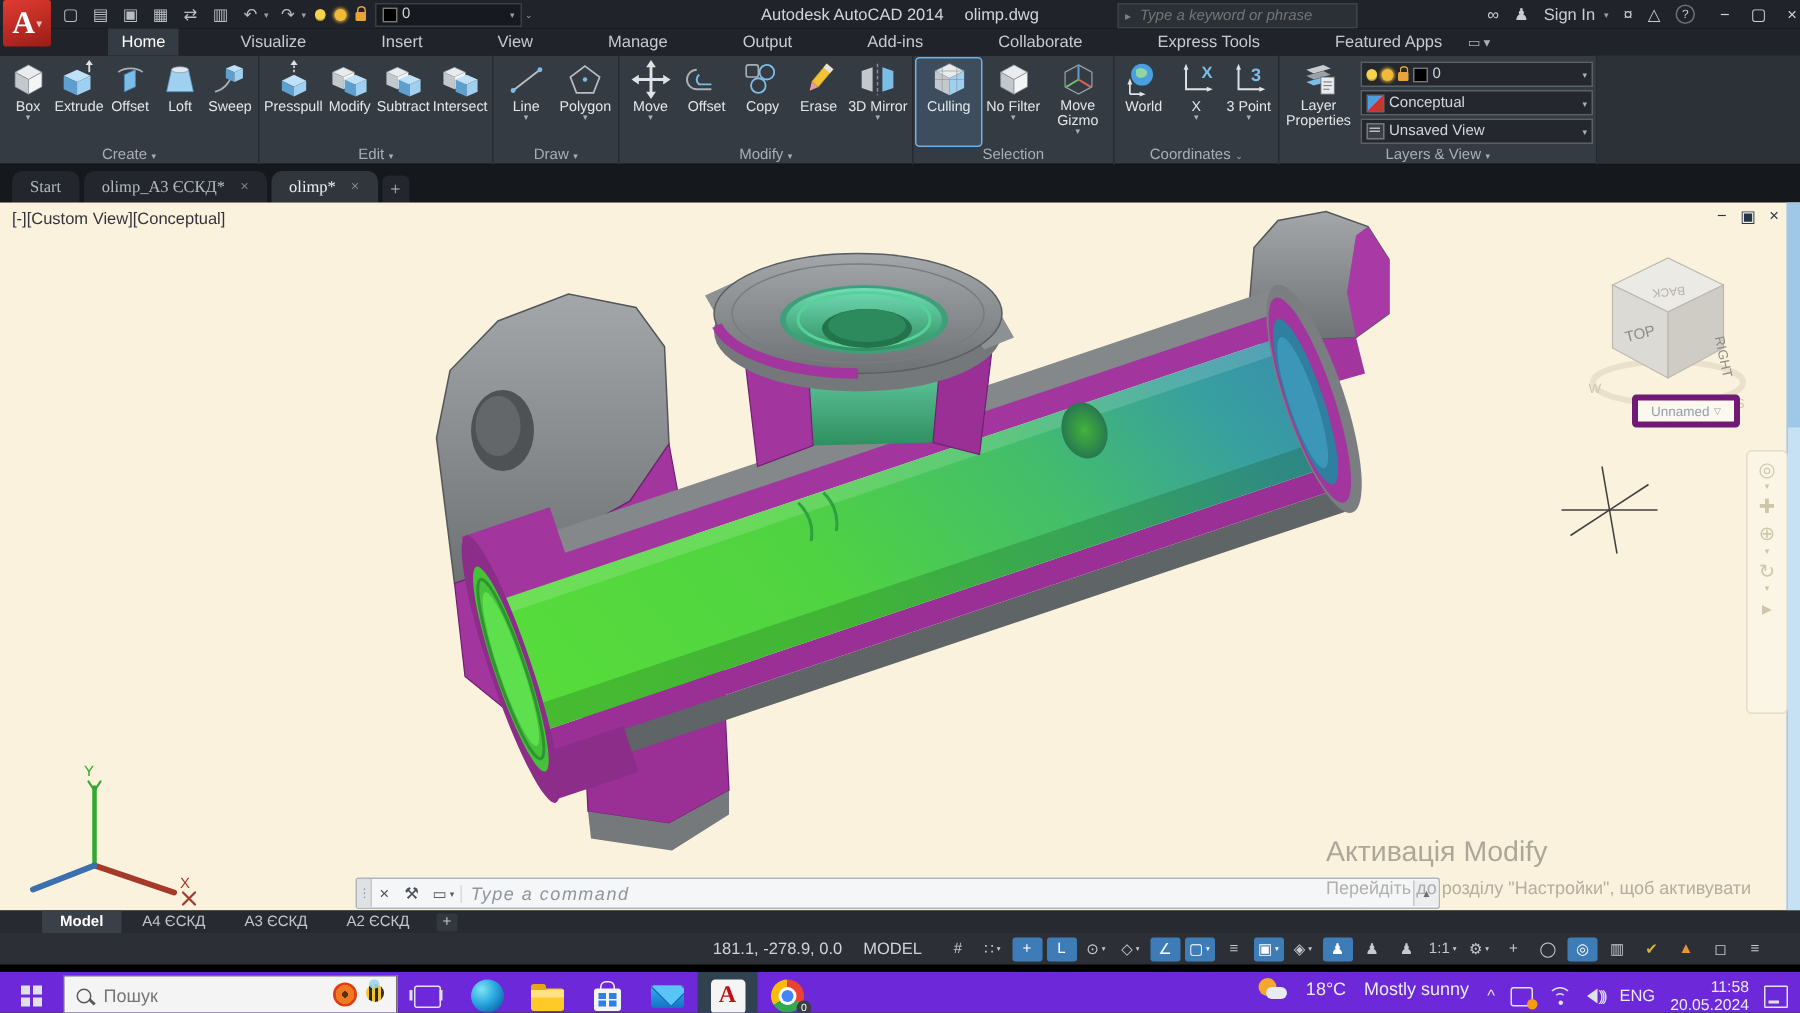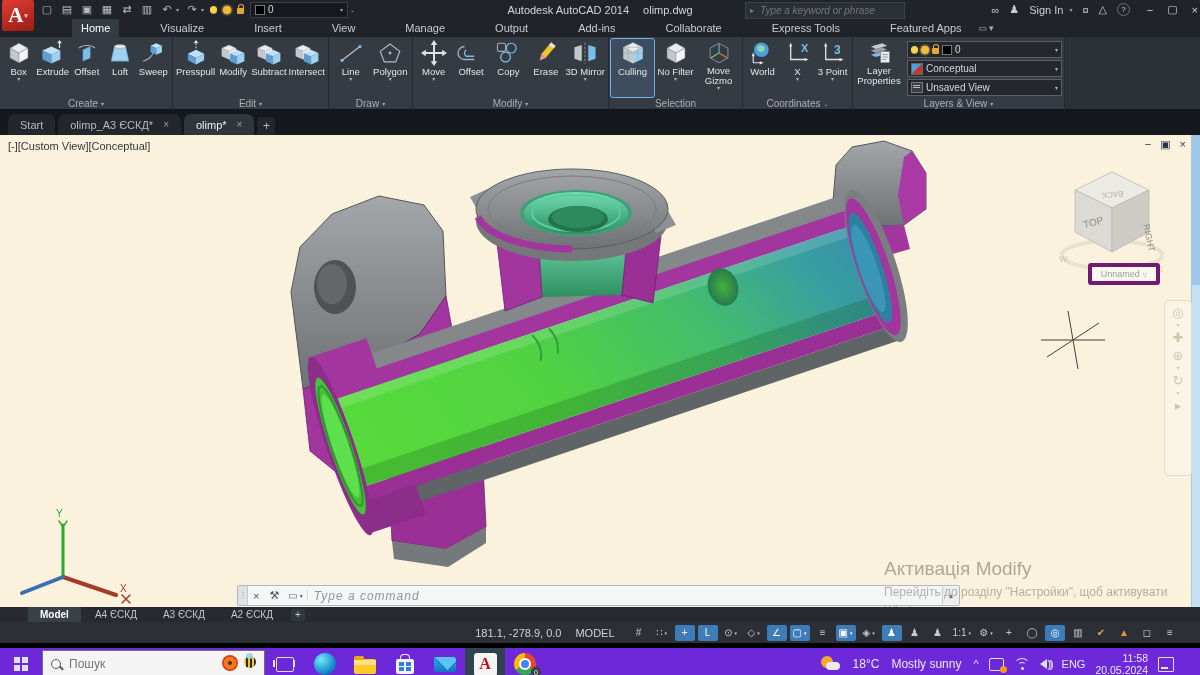--- a/index.html
+++ b/index.html
@@ -47,21 +47,21 @@
   .ptitle .cr{font-size:6px;}
   .lv-right{display:flex;flex-direction:column;justify-content:flex-start;padding-top:2px;gap:2px;width:160px;}
   .combo{height:15px;background:#24282e;border:1px solid #5a6067;display:flex;align-items:center;gap:3px;padding:0 3px;font-size:10px;color:#d4d7da;}
   .combo .spacer{flex:1;}
   .combo .cr{font-size:6px;color:#aab0b6;}
   .mi-vs{width:10px;height:10px;background:linear-gradient(135deg,#4a9fe0 50%,#c0392b 50%);border:1px solid #666;}
   .mi-view{width:10px;height:9px;background:#3a3f46;border:1px solid #777;position:relative;}
   .mi-view:before{content:"";position:absolute;left:1px;top:2px;width:7px;height:1px;background:#bbb;box-shadow:0 2px 0 #bbb;}
   #ribbon-void{flex:1;background:#2c3137;}
   
-  #ftabs{left:0;top:110px;width:1200px;height:25px;background:#15181c;display:flex;align-items:flex-end;padding-left:8px;box-sizing:border-box;}
+  #ftabs{left:0;top:110px;width:1200px;height:25px;background:#15181c;display:flex;align-items:flex-end;padding-left:8px;box-sizing:border-box;font-family:Liberation Serif, serif;}
   .ftab{height:21px;padding:0 12px;border-radius:7px 7px 0 0;background:#23272d;color:#b4bac1;font-size:11px;display:flex;align-items:center;gap:10px;margin-right:3px;}
   .ftab.active{background:#31363d;color:#eef0f2;}
   .ftab .x{font-size:10px;color:#9aa0a6;}
   .ftab-plus{width:18px;height:18px;border-radius:4px 4px 0 0;background:#23272d;color:#b4bac1;display:flex;align-items:center;justify-content:center;font-size:12px;margin-bottom:0px;}
   
   #viewport{left:0;top:135px;width:1200px;height:472px;background:#fbf2dd;overflow:hidden;}
   #vp-label{left:8px;top:5px;font-size:11px;color:#33333d;z-index:6;}
   #vp-ctrls{right:14px;top:3px;display:flex;gap:9px;color:#25354a;font-size:11px;z-index:6;}
   #scrollbar{right:0;top:0;width:8px;height:472px;background:#c6e0f4;border-left:1px solid #a9c8e2;z-index:5;}
   #scrollthumb{right:0;top:0;width:8px;height:150px;background:#9fc8e8;}
@@ -116,21 +116,21 @@
   .store-ic{width:18px;height:15px;background:#f2f4f6;border-radius:2px;position:relative;margin-top:5px;display:grid;grid-template-columns:5px 5px;grid-template-rows:4px 4px;gap:1.5px;align-content:center;justify-content:center;}
   .store-ic:before{content:"";position:absolute;left:4px;top:-5px;width:8px;height:5px;border:1.6px solid #f2f4f6;border-bottom:none;border-radius:4px 4px 0 0;}
   .store-ic i{background:#2f7ee0;}
   .mail-ic{width:22px;height:15px;background:linear-gradient(180deg,#36b1f0,#1273c4);border-radius:2px;position:relative;overflow:hidden;}
   .mail-ic:before{content:"";position:absolute;left:2px;top:-6px;width:18px;height:14px;background:#59c4f5;transform:rotate(45deg);border:1px solid #0f6ab4;}
   .acad-ic{width:23px;height:23px;background:#f5f5f5;border-radius:3px;display:flex;align-items:center;justify-content:center;color:#c40d13;font-weight:bold;font-size:16px;font-family:"Liberation Serif",serif;}
   .chrome-ic{width:22px;height:22px;border-radius:50%;background:conic-gradient(#ea4335 0 33%,#34a853 33% 66%,#fbbc05 66% 100%);position:relative;}
   .chrome-ic:before{content:"";position:absolute;left:5px;top:5px;width:12px;height:12px;border-radius:50%;background:#fff;}
   .chrome-ic:after{content:"";position:absolute;left:7px;top:7px;width:8px;height:8px;border-radius:50%;background:#4285f4;}
   .chr-badge{position:absolute;right:4px;bottom:3px;width:10px;height:10px;border-radius:50%;background:#3a3f44;color:#fff;font-size:7px;display:flex;align-items:center;justify-content:center;z-index:2;}
-  #tb-right-zone{margin-left:auto;display:flex;align-items:center;gap:12px;padding-right:26px;font-size:12px;}
+  #tb-right-zone{margin-left:auto;display:flex;align-items:flex-start;gap:12px;padding-right:8px;font-size:12px;}
   .wicon{width:20px;height:16px;position:relative;}
   .wicon:before{content:"";position:absolute;left:0;top:0;width:12px;height:12px;border-radius:50%;background:#f6a62d;}
   .wicon:after{content:"";position:absolute;left:5px;top:6px;width:14px;height:8px;border-radius:6px;background:#e8ecef;}
   .tray{display:flex;align-items:center;gap:10px;font-size:11px;}
   .tablet-ic{width:13px;height:11px;border:1.5px solid #dfe3e6;border-radius:2px;position:relative;}
   .tablet-ic i{position:absolute;right:-4px;bottom:-3px;width:7px;height:7px;border-radius:50%;background:#f39c12;}
   .wifi{position:relative;width:16px;height:12px;}
   .wifi b{position:absolute;left:0;top:0;width:16px;height:16px;border:1.6px solid #dfe3e6;border-radius:50%;box-sizing:border-box;border-bottom-color:transparent;border-left-color:transparent;border-right-color:transparent;transform:rotate(0deg);}
   .wifi b.m{left:4px;top:4px;width:8px;height:8px;}
   .wifi i{position:absolute;left:7px;top:9px;width:3px;height:3px;border-radius:50%;background:#dfe3e6;}

